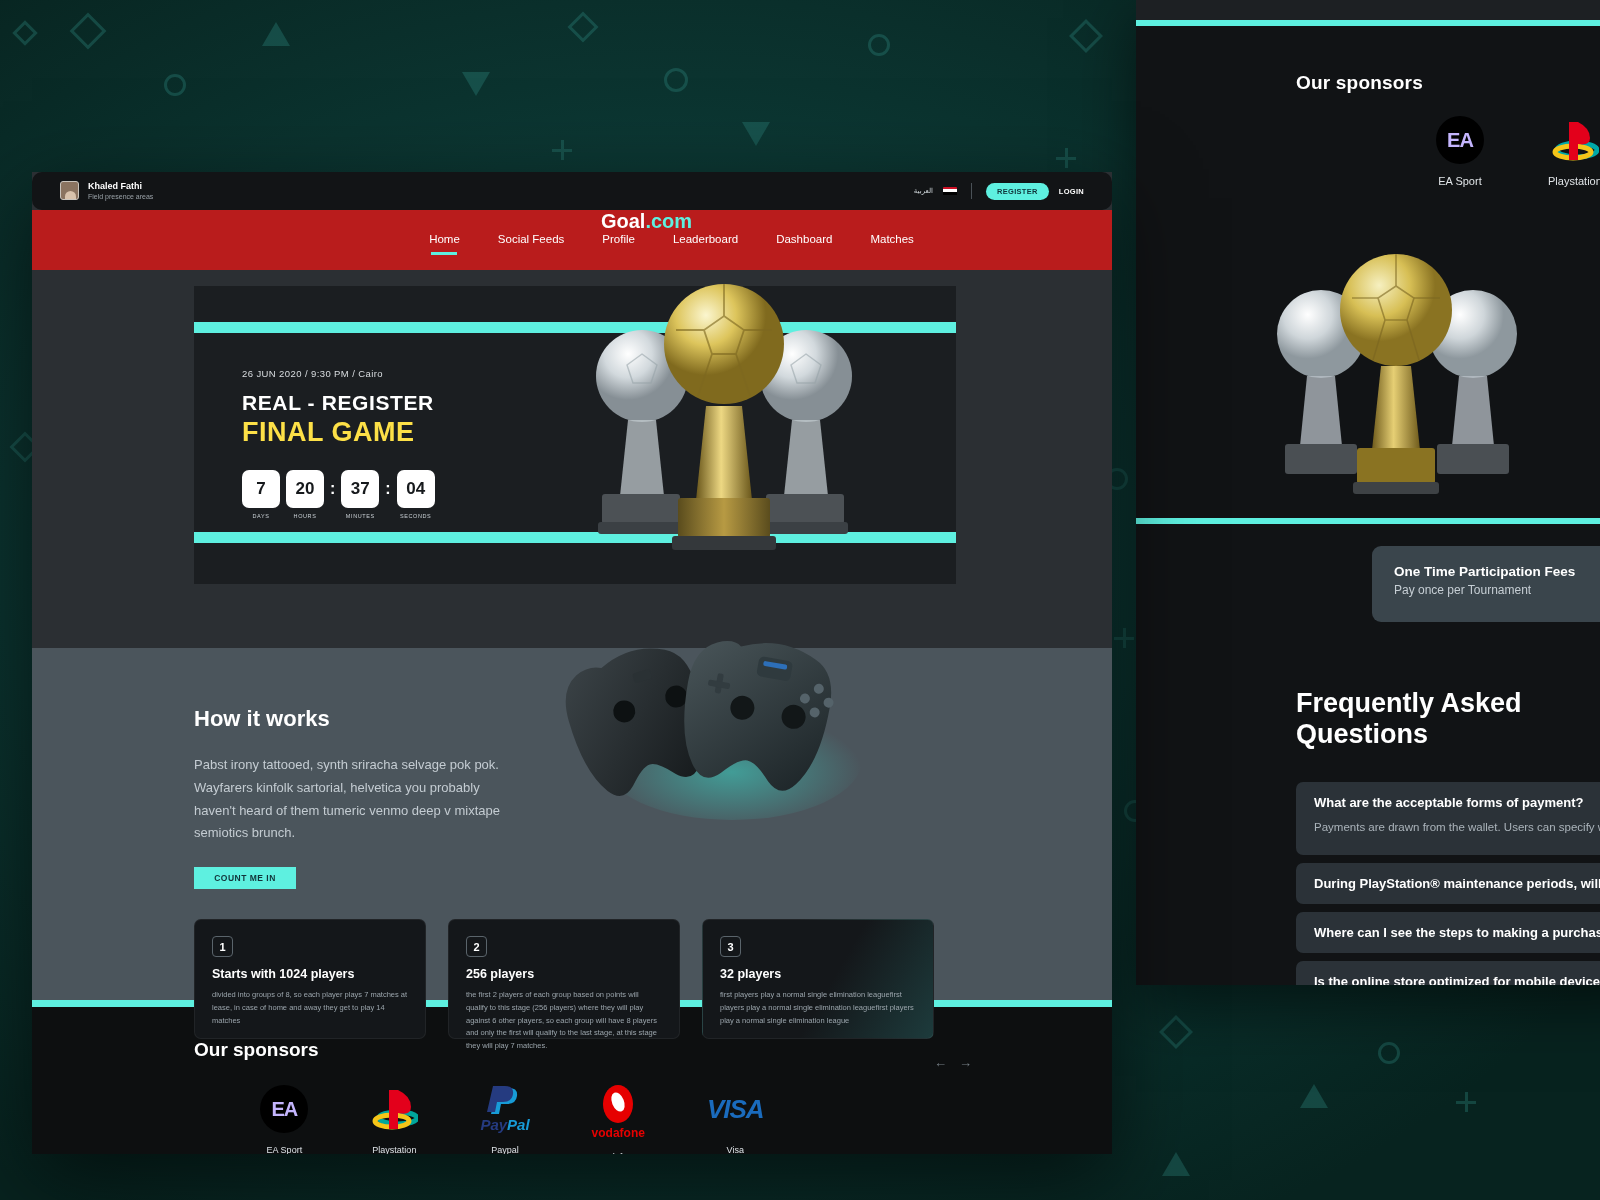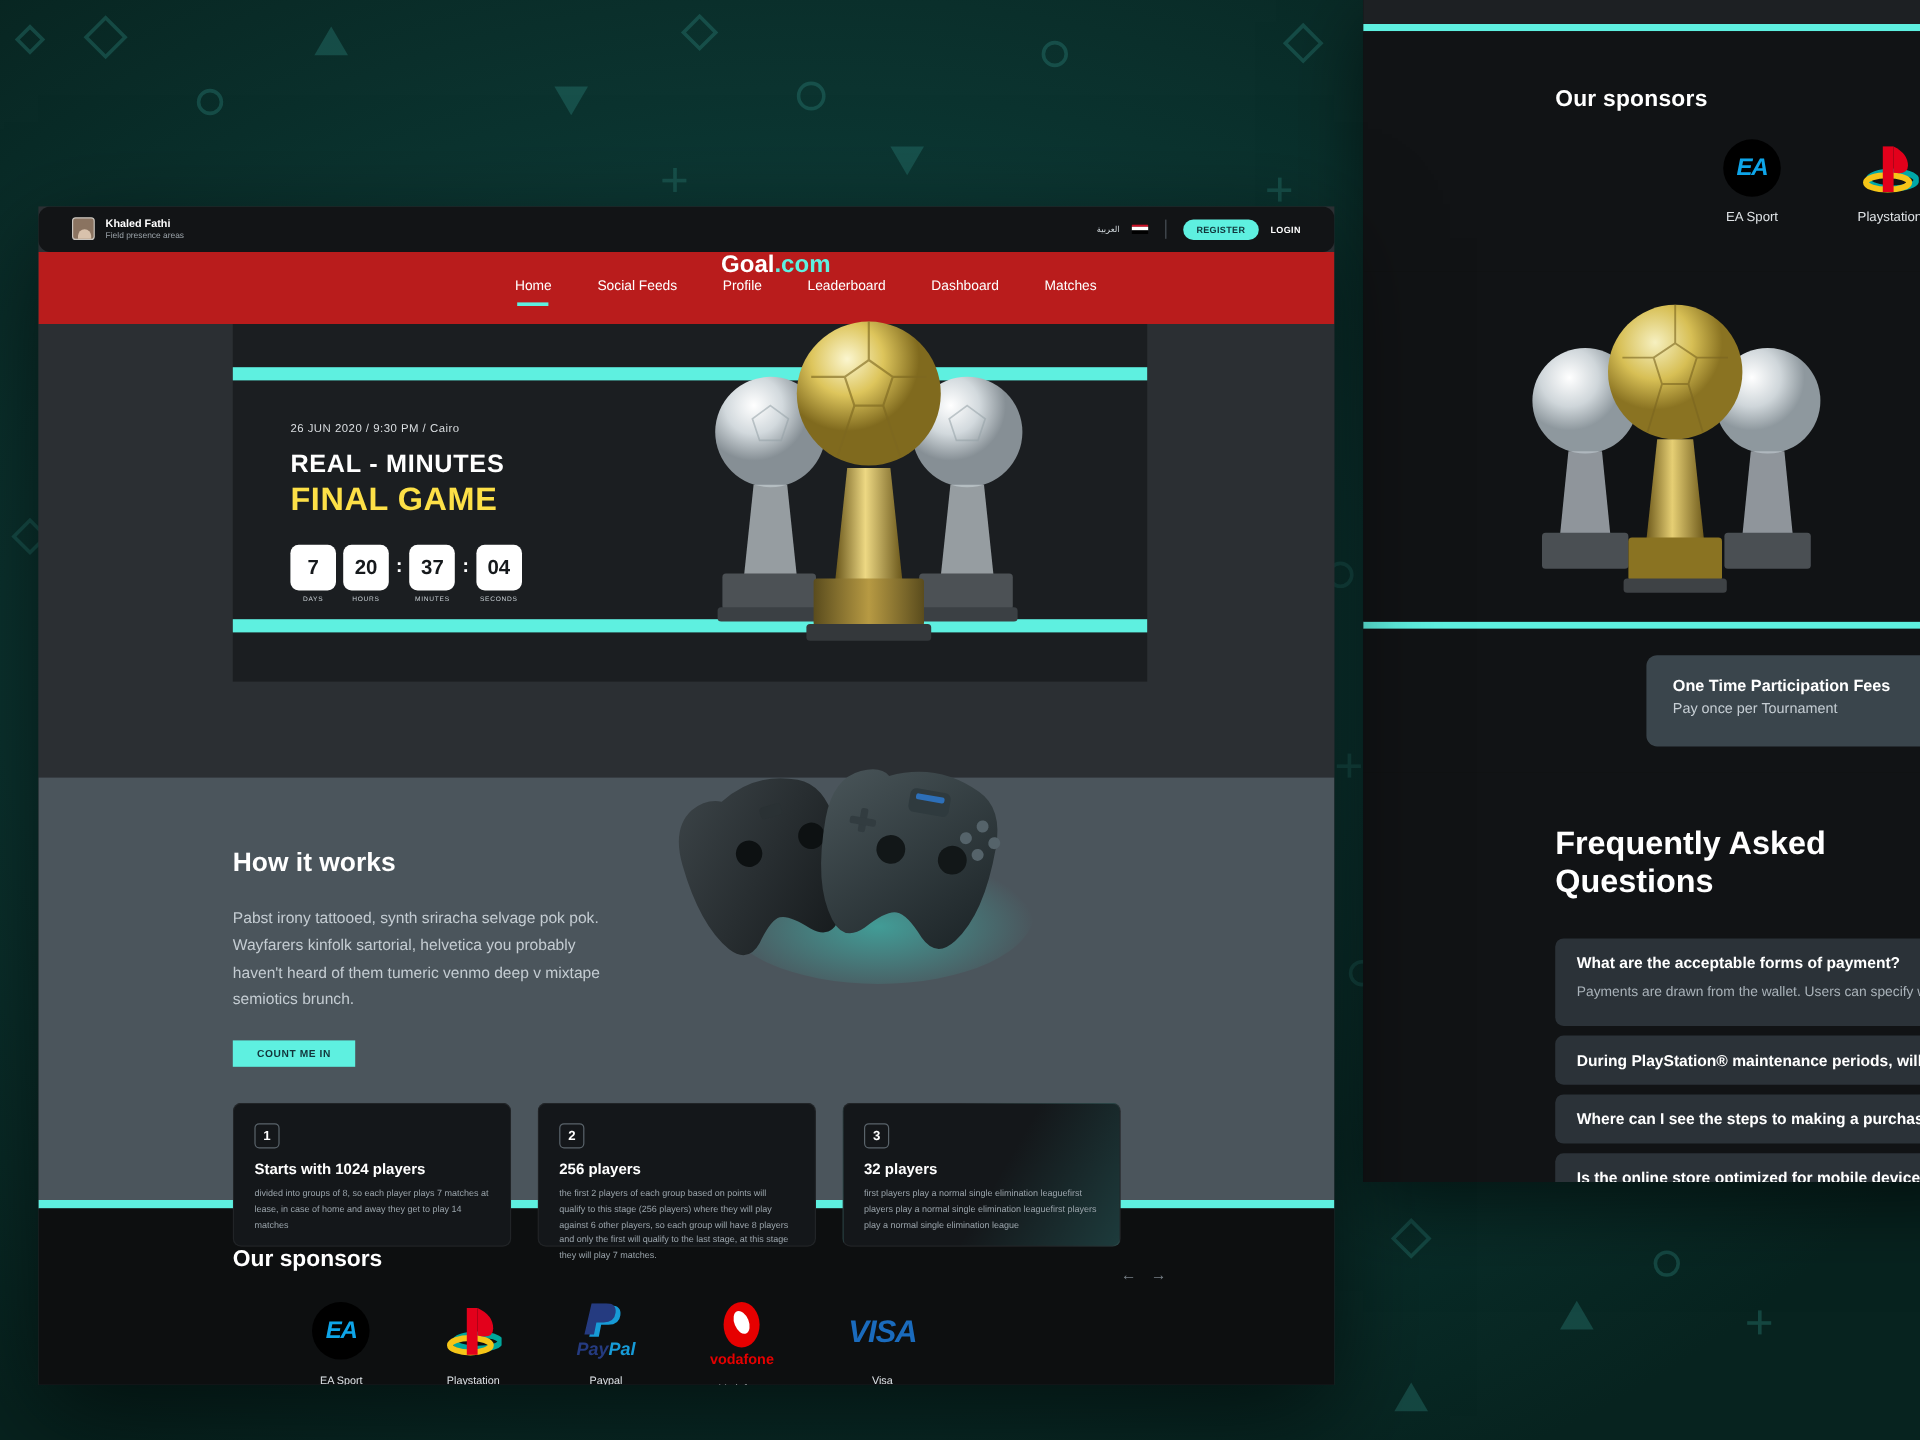--- a/index.html
+++ b/index.html
@@ -125,21 +125,21 @@
   .m-menu a {
     color: #fff; font-size: 11.5px; text-decoration: none; position: relative;
     padding-bottom: 10px; font-weight: 500;
   }
   .m-menu a.active::after {
     content: ""; position: absolute; left: 50%; transform: translateX(-50%);
     bottom: 0; width: 26px; height: 3px; background: #5ef0e0;
   }
 
   
-  .m-hero { background: #2b2f33; padding: 0 28px; position: relative; height: 378px; }
+  .m-hero { background: #2b2f33; padding: 16px 28px; position: relative; height: 378px; }
   .hero-card {
     position: relative; margin-left: 134px; width: 762px; height: 298px;
     background: #1b1e21; overflow: visible;
   }
   .hero-bar { position: absolute; left: 0; width: 762px; height: 11px; background: #5ef0e0; }
   .hero-bar.top { top: 36px; }
   .hero-bar.bot { top: 246px; }
   .hero-copy { position: absolute; left: 48px; top: 82px; z-index: 4; }
   .hero-meta { color: #d9dde0; font-size: 9.5px; letter-spacing: .4px; }
   .hero-t1 { color: #fff; font-size: 21px; font-weight: bold; letter-spacing: .6px; margin-top: 12px; }
@@ -193,21 +193,21 @@
   .m-logos { display: flex; gap: 62px; justify-content: center; margin-top: 24px; margin-right: 120px; }
   .m-logo { display: flex; flex-direction: column; align-items: center; gap: 12px; }
   .m-logo .cap { color: #dde2e6; font-size: 9px; }
 
   
   .ea-badge {
     width: 48px; height: 48px; border-radius: 50%; background: #000;
     display: flex; align-items: center; justify-content: center;
   }
   .ea-badge span {
-    color: #0ea5e9; font-size: 20px; font-weight: bold; font-style: italic;
+    color: #c4b5fd; font-size: 20px; font-weight: bold; 
     font-family: "Liberation Sans", sans-serif; letter-spacing: -1px;
   }
   .ps-logo { width: 48px; height: 48px; position: relative; }
   .pp-logo { font-weight: bold; font-size: 15px; font-style: italic; }
   .pp-logo .a { color: #253b80; }
   .pp-logo .b { color: #179bd7; }
   .vf-logo { display: flex; flex-direction: column; align-items: center; }
   .vf-dot {
     width: 30px; height: 38px; border-radius: 50%; background: #e60000; position: relative;
   }
@@ -375,21 +375,21 @@
       </div>
     </div>
 
     <div class="m-hero">
       <div class="hero-card">
         <div class="hero-bar top"></div>
         <div class="hero-bar bot"></div>
 
         <div class="hero-copy">
           <div class="hero-meta">26 JUN 2020 / 9:30 PM / Cairo</div>
-          <div class="hero-t1">REAL - MINUTES</div>
+          <div class="hero-t1">REAL - REGISTER</div>
           <div class="hero-t2">FINAL GAME</div>
 
           <div class="countdown">
             <div class="cd-unit">
               <div class="cd-box">7</div>
               <div class="cd-lab">DAYS</div>
             </div>
             <div class="cd-unit">
               <div class="cd-box">20</div>
               <div class="cd-lab">HOURS</div>

